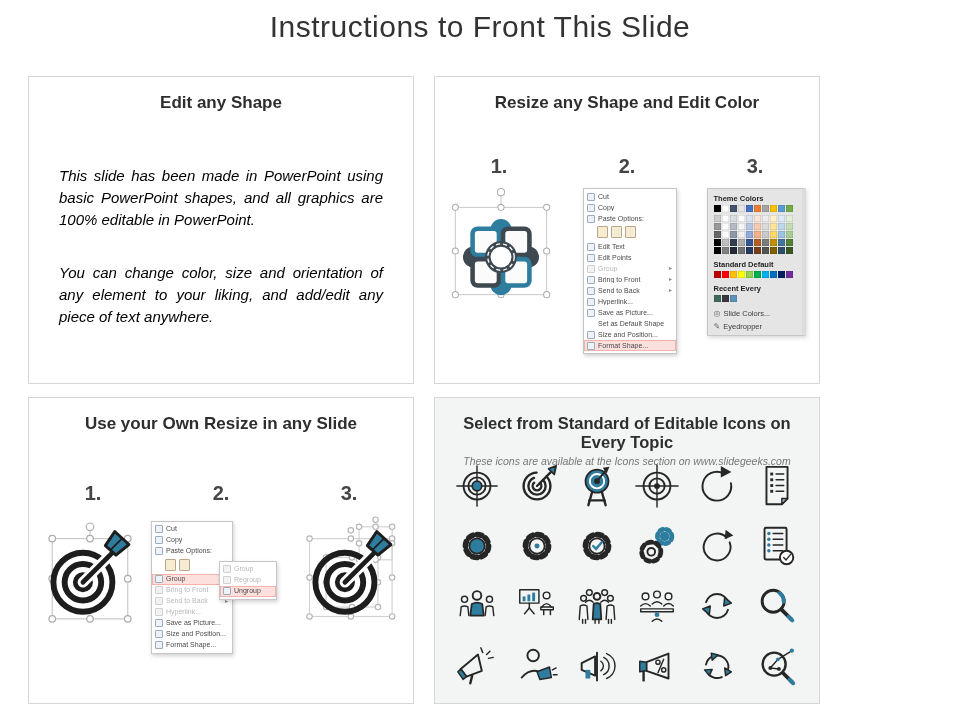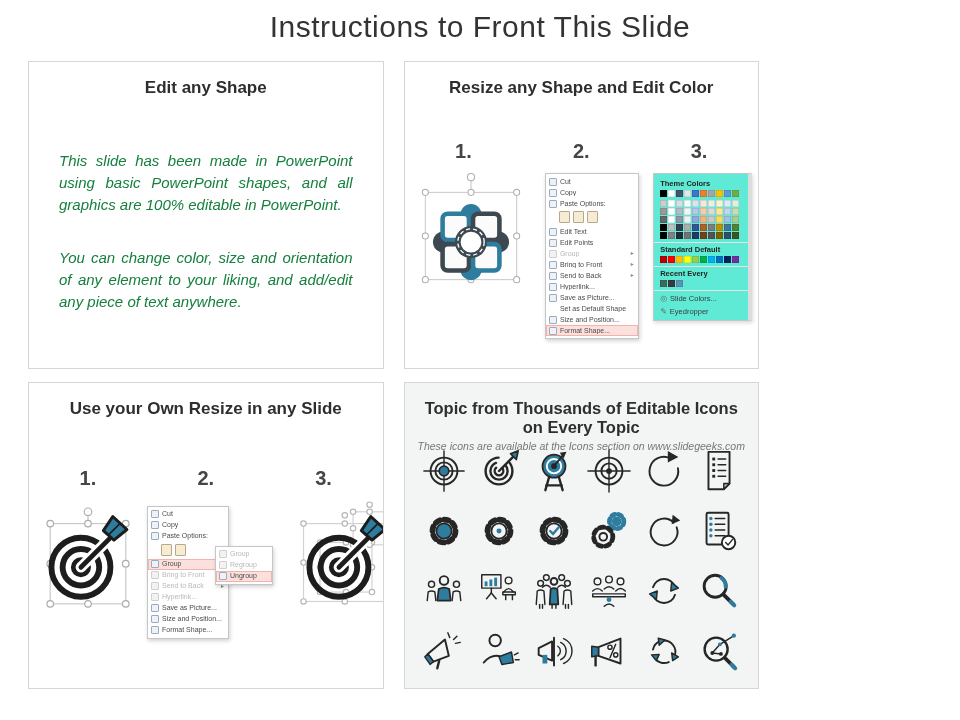--- a/index.html
+++ b/index.html
@@ -1,25 +1,25 @@
 <!DOCTYPE html>
 <html><head>
 <meta charset="utf-8">
 <style>
   html,body{margin:0;padding:0;width:960px;height:720px;background:#ffffff;
     font-family:"Liberation Sans",sans-serif;overflow:hidden;}
   .slide{position:relative;width:960px;height:720px;}
   .slide-title{position:absolute;top:10px;left:0;right:0;text-align:center;
     font-size:30px;font-weight:500;color:#333333;letter-spacing:.5px;}
-  .grid{position:absolute;left:28px;top:61px;width:731px;height:628px;
+  .grid{position:absolute;left:28px;top:76px;width:792px;height:628px;
     display:grid;grid-template-columns:1fr 1fr;grid-template-rows:1fr 1fr;gap:13px 20px;}
   .panel{border:1px solid #d6d6d6;background:#ffffff;position:relative;overflow:hidden;}
   .panel.gray{background:#f3f4f4;}
   .panel h2{margin:16px 8px 0;text-align:center;font-size:17px;font-weight:600;color:#2e2e2e;}
-  .ptext{font-style:italic;color:#15803d;font-size:15px;line-height:1.45;
+  .ptext{font-style:italic;color:#000000;font-size:15px;line-height:1.45;
     text-align:justify;margin:0 30px;}
   .ptext.first{margin-top:52px;}
   .ptext.second{margin-top:32px;}
   .trio{display:grid;grid-template-columns:repeat(3,1fr);justify-items:center;align-items:start;}
   .steps{margin-top:42px;}
   .stepnum{font-size:20px;font-weight:700;color:#454545;}
   .gfx{margin-top:4px;}
   
   .menu{background:#fff;border:1px solid #c6c6c6;box-shadow:1px 2px 4px rgba(0,0,0,.18);
     padding:2px 0;font-size:7px;color:#4a4a4a;text-align:left;}
@@ -31,21 +31,21 @@
   .mic{width:6px;height:6px;border:1px solid #9cacbd;background:#edf2f8;flex:none;border-radius:1px;}
   .mi.disabled .mic{border-color:#d0d0d0;background:#f2f2f2;}
   .mic.empty{border-color:transparent;background:transparent;}
   .mlb{flex:1;overflow:hidden;}
   .mar{font-size:6px;color:#8a8a8a;}
   .paste-row{display:flex;gap:3px;padding:2px 4px 3px 13px;}
   .paste-chip{width:9px;height:10px;border:1px solid #b9a888;background:#f6ecd3;border-radius:1px;}
   .submenu-wrap{position:relative;width:140px;margin-top:6px;}
   .submenu{position:absolute;left:68px;top:40px;width:56px;}
   
-  .cpanel{width:94px;margin-top:6px;background:#5eead4;border:1px solid #c6c6c6;
+  .cpanel{width:94px;margin-top:6px;background:#e5e5e5;border:1px solid #c6c6c6;
     border-right:4px solid #dcdcdc;box-shadow:1px 2px 4px rgba(0,0,0,.15);
     padding:3px 0 2px;text-align:left;}
   .clabel{font-size:7.5px;font-weight:700;color:#1f1f1f;margin:2px 0 2px 6px;}
   .swrow{display:flex;gap:1px;padding:0 6px;margin-bottom:1px;}
   .sw{width:7px;height:7px;display:inline-block;box-shadow:inset 0 0 0 0.5px rgba(0,0,0,.18);}
   .swrow.main{margin-bottom:3px;}
   .csep{border-top:1px solid #e3e3e3;margin:3px 0 1px;}
   .citem{display:flex;align-items:center;gap:3px;font-size:7.5px;color:#3c3c3c;padding:2px 6px;}
   .citem .cicon{font-size:8px;color:#6d6d6d;}
   
@@ -421,21 +421,21 @@
             <line x1="73" y1="28" x2="44" y2="57" stroke="#ffffff" stroke-width="9"></line>
             <line x1="71" y1="30" x2="44" y2="57" stroke="#1d1d1d" stroke-width="4" stroke-linecap="round"></line>
             <polygon points="63,26 71,14 83,25 72,34" fill="#2E7C9E" stroke="#1d1d1d" stroke-width="2.5" stroke-linejoin="round"></polygon>
             <line x1="67" y1="30" x2="77" y2="20" stroke="#1d1d1d" stroke-width="1.5"></line>
           </g>
         </svg>
       </div>
     </div>
 
     <div class="panel gray">
-      <h2 style="font-size:16.5px">Topic from Thousands of Editable Icons on Every Topic</h2>
+      <h2 style="font-size:16.5px">Select from Standard of Editable Icons on Every Topic</h2>
       <div class="subtitle">These icons are available  at the Icons section on www.slidegeeks.com</div>
       <div class="icons-grid">
 
         <svg class="ic" width="46" height="46" viewBox="0 0 48 48">
           <line class="s w15" x1="24" y1="3" x2="24" y2="45"></line>
             <line class="s w15" x1="3" y1="24" x2="45" y2="24"></line>
           <circle class="s" cx="24" cy="24" r="14"></circle>
             <circle class="s" cx="24" cy="24" r="9"></circle>
           <circle class="fs" cx="24" cy="24" r="5"></circle>
         </svg>

